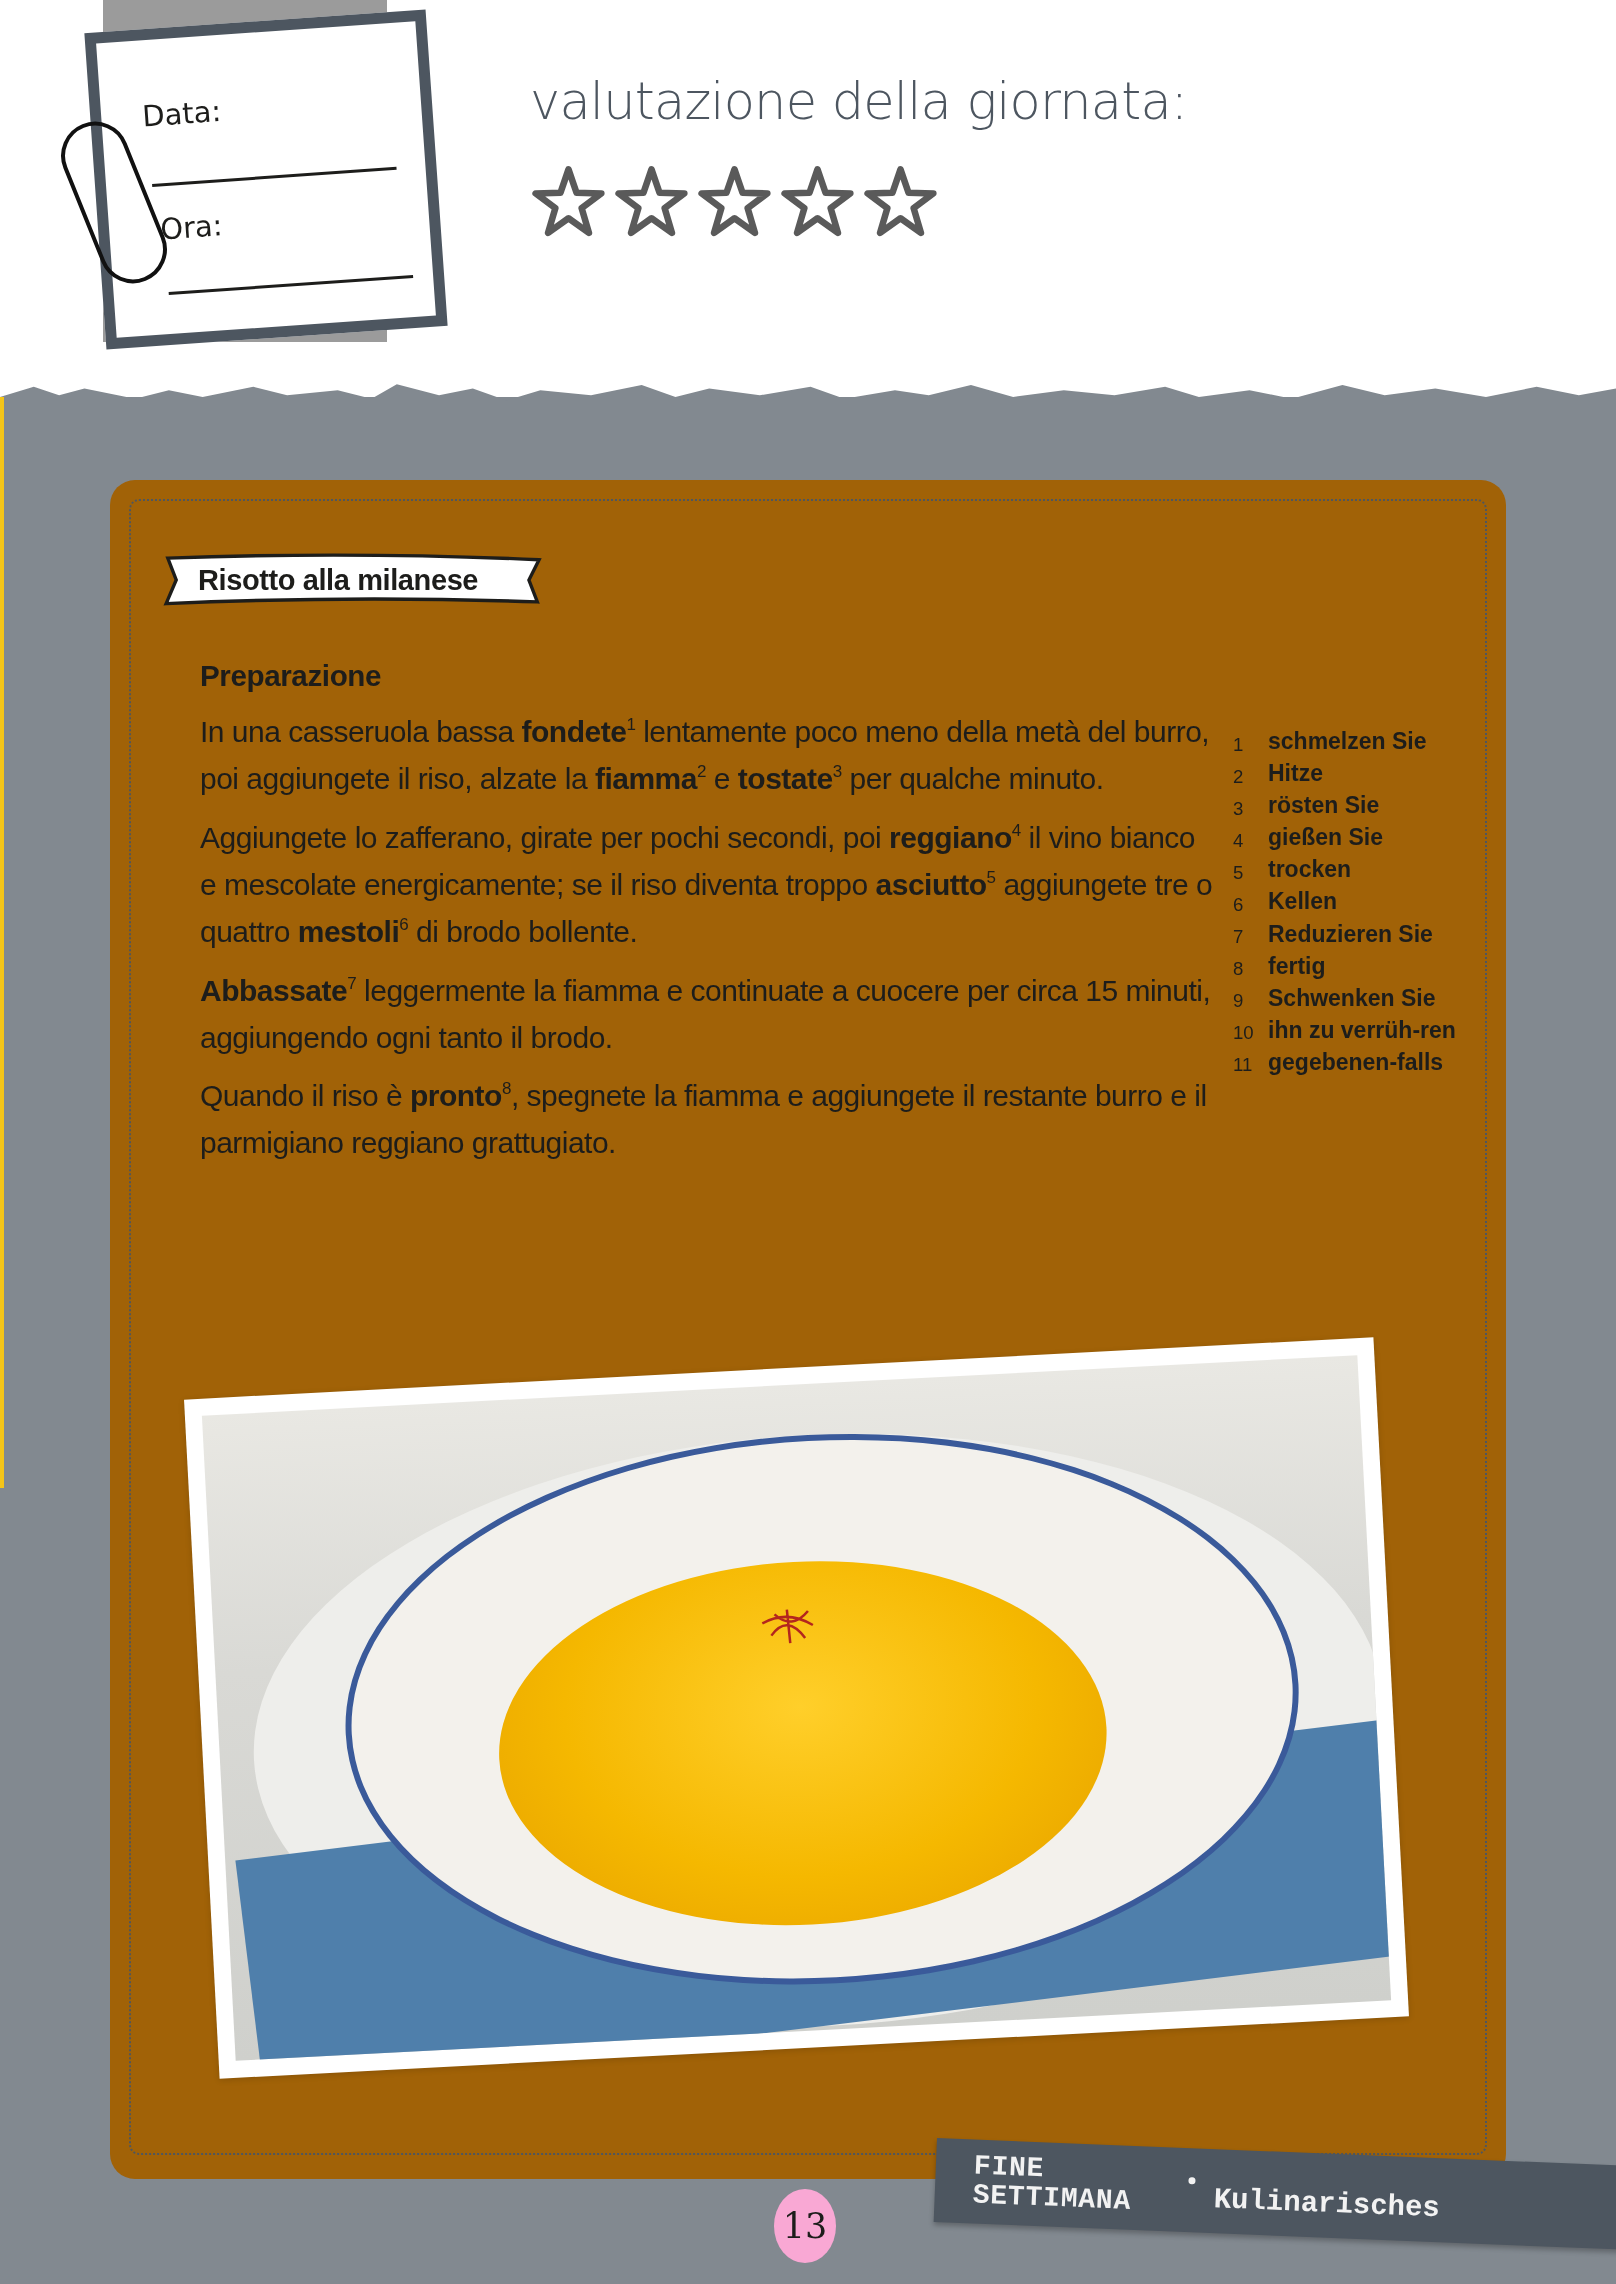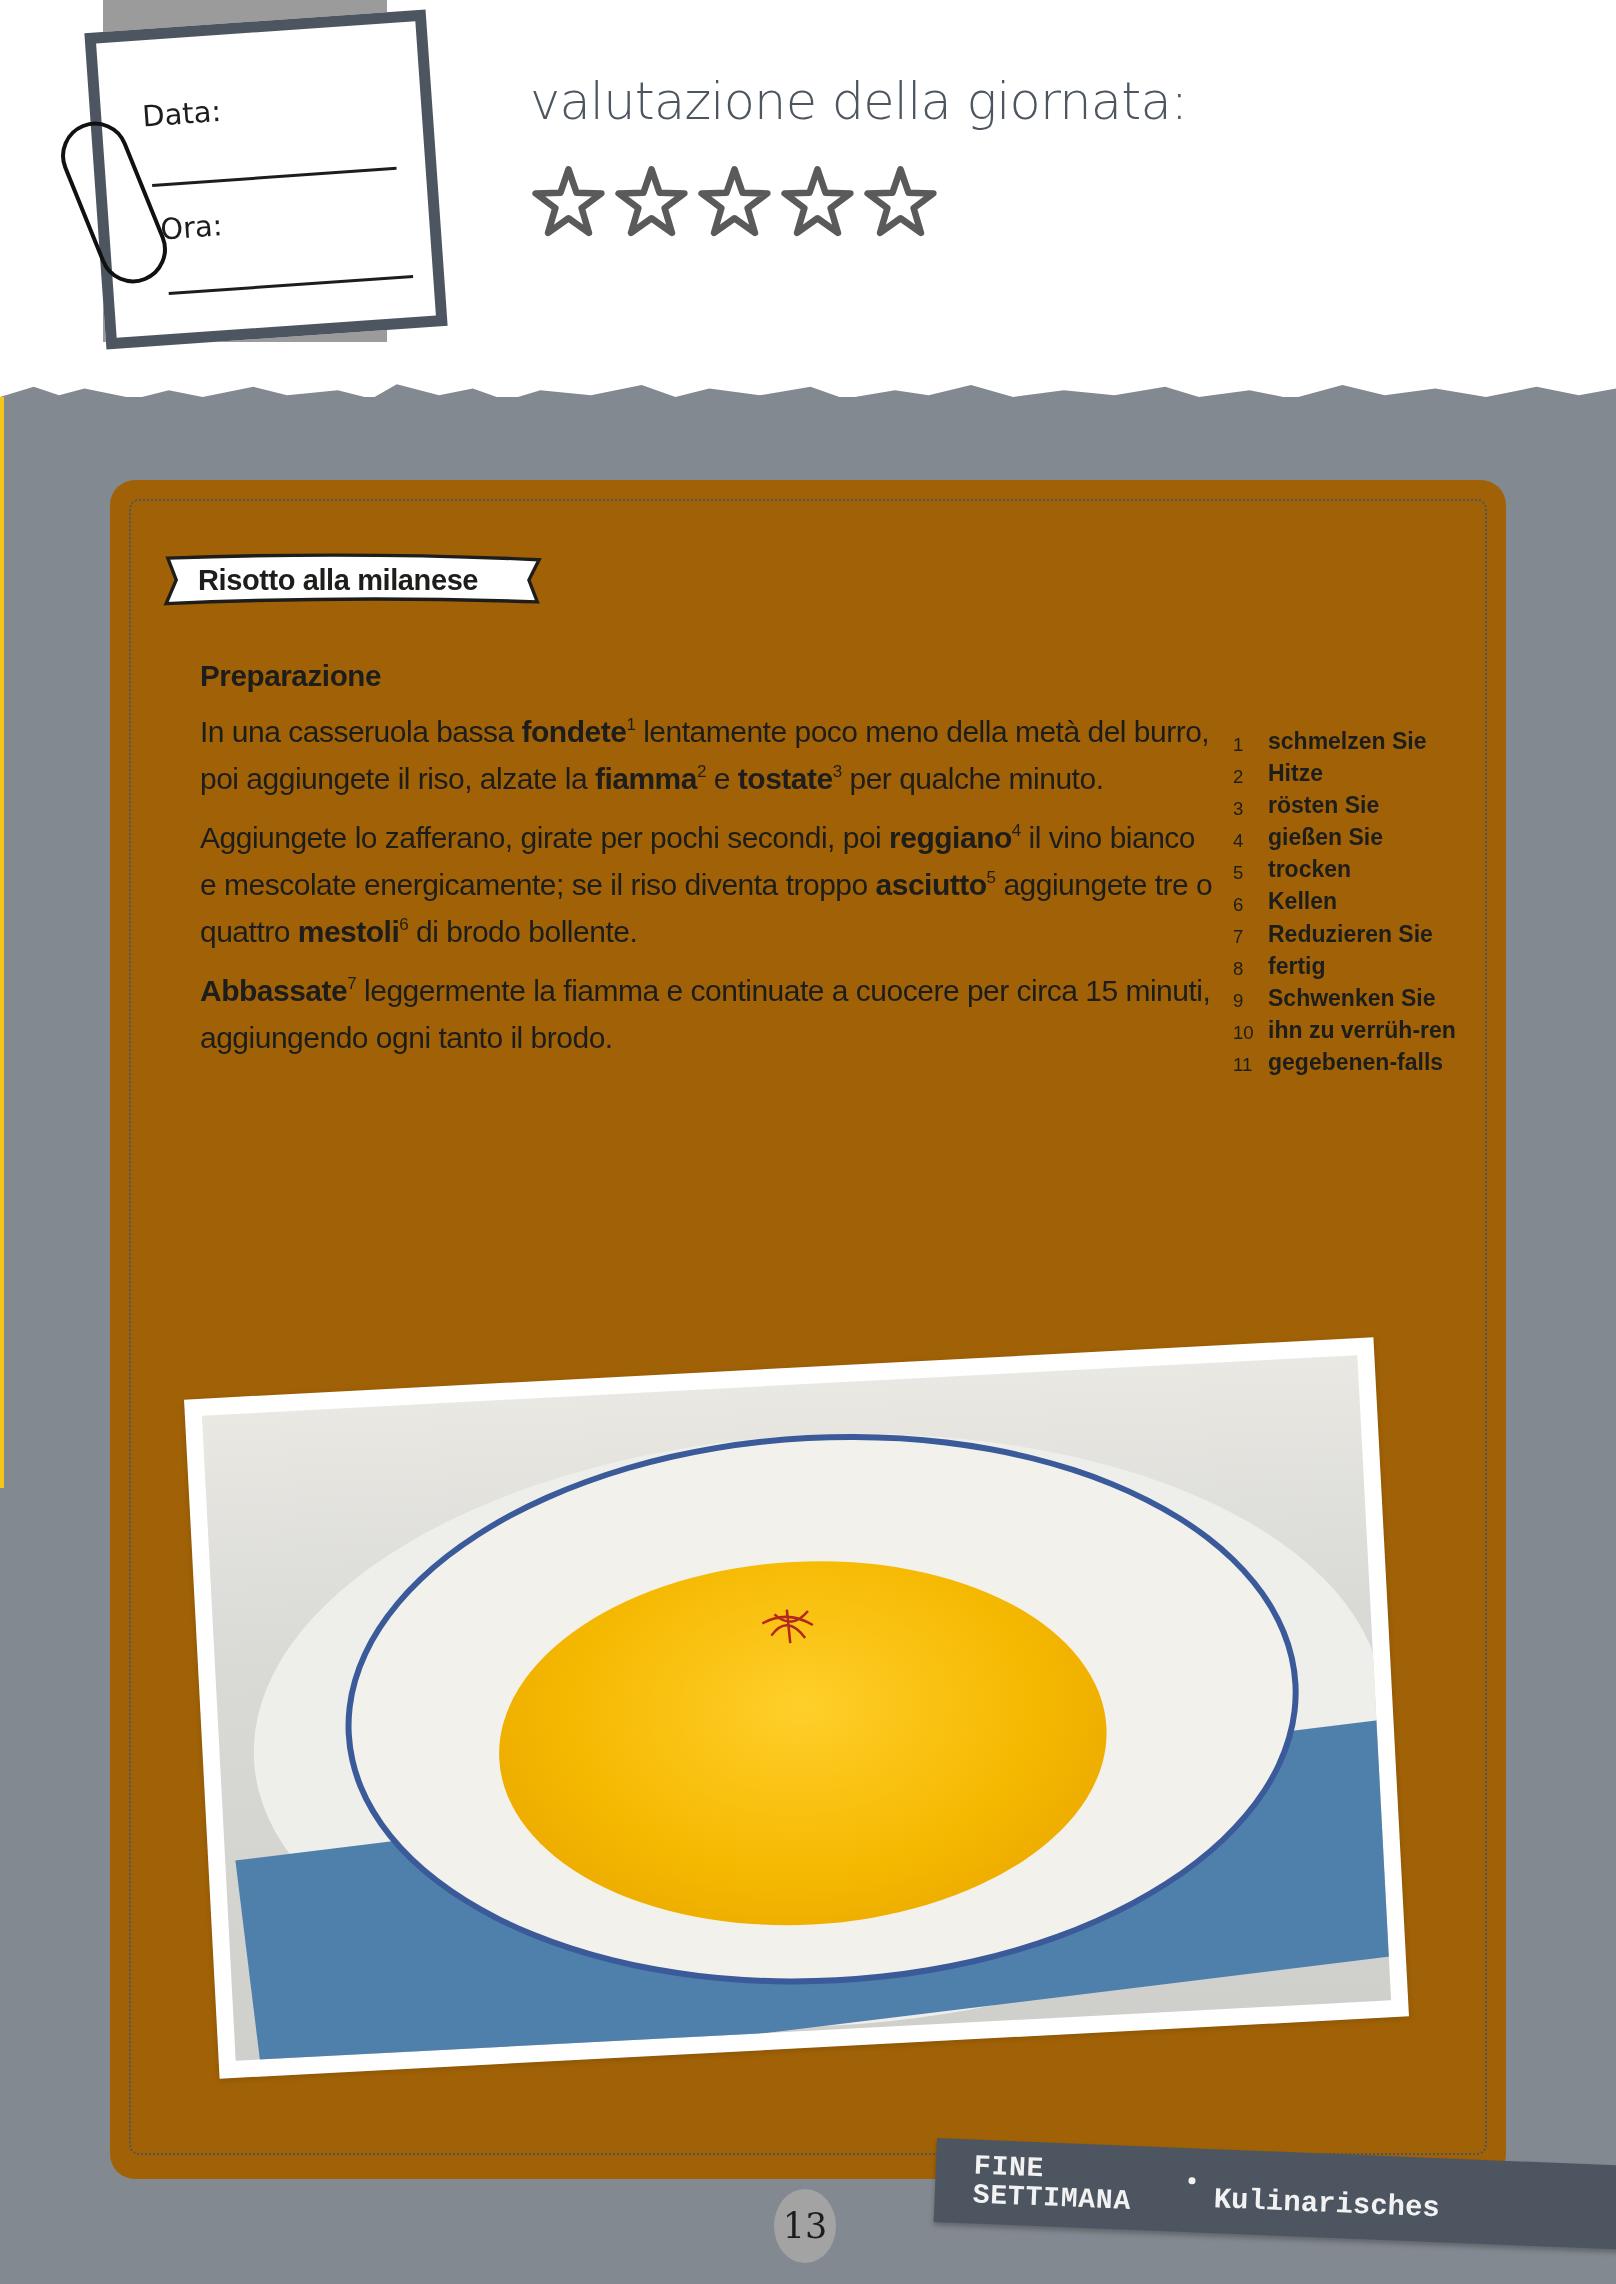--- a/index.html
+++ b/index.html
@@ -59,21 +59,21 @@
   .napkin { position: absolute; left: 17px; top: 405px; width: 1165px; height: 236px; background: #4f7fab; transform: rotate(-4deg); }
   .plate { position: absolute; left: 34px; top: 51px; width: 1131px; height: 591px; border-radius: 50%; background: #eeeeeb; }
   .bowl { position: absolute; left: 127px; top: 51px; width: 954px; height: 549px; border-radius: 50%;
           background: #f3f1ec; border: 6.8px solid #3a5a9a; }
   .rice { position: absolute; left: 279px; top: 177px; width: 608px; height: 363px; border-radius: 50%;
           background: radial-gradient(ellipse at 50% 40%, #ffcf2a 0%, #f5b800 55%, #e59f00 100%); }
   .saffron { position: absolute; left: 540px; top: 220px; width: 68px; height: 42px; }
 
   
   .page-num { position: absolute; left: 774px; top: 2189px; width: 62px; height: 74px; border-radius: 50%;
-              background: #a3a3a3; display: flex; align-items: center; justify-content: center;
+              background: #f9a8d4; display: flex; align-items: center; justify-content: center;
               font-family: "DejaVu Serif", serif; font-size: 35px; color: #1d1d1b; }
   .footer-band { position: absolute; left: 937px; top: 2138px; width: 701px; height: 84px; background: #4d5660;
                  transform: rotate(2.3deg); transform-origin: left top; box-shadow: 0 3.4px 5px rgba(0,0,0,0.25); }
   .footer-fine { position: absolute; left: 38px; top: 11.8px; font-family: "Liberation Mono", monospace; font-weight: bold;
                  font-size: 28px; line-height: 29px; color: #f2f2f2; letter-spacing: 0.8px; }
   .footer-sub { position: absolute; left: 279px; top: 34px; font-family: "Liberation Mono", monospace; font-weight: bold;
                 font-size: 29px; color: #f2f2f2; }
   .footer-dot { position: absolute; left: 253px; top: 29px; width: 6.8px; height: 6.8px; border-radius: 50%; background: #f2f2f2; }
 </style>
 </head>
@@ -123,20 +123,21 @@
       <path d="M8 6 Q230 -2 448 8 L436 32 L446 58 Q230 50 6 60 L18 32 Z" fill="#fff" stroke="#1d1d1b" stroke-width="4"></path>
     </svg>
     <span class="title-text">Risotto alla milanese</span>
   </div>
 
   <div class="prep-title">Preparazione</div>
   <div class="prep" id="prep">
       <p><span>In una casseruola bassa </span><b>fondete</b><sup>1</sup><span> lentamente poco meno della metà del burro, poi aggiungete il riso, alzate la </span><b>fiamma</b><sup>2</sup><span> e </span><b>tostate</b><sup>3</sup><span> per qualche minuto.</span></p>
       <p><span>Aggiungete lo zafferano, girate per pochi secondi, poi </span><b>reggiano</b><sup>4</sup><span> il vino bianco e mescolate energicamente; se il riso diventa troppo </span><b>asciutto</b><sup>5</sup><span> aggiungete tre o quattro </span><b>mestoli</b><sup>6</sup><span> di brodo bollente.</span></p>
       <p><b>Abbassate</b><sup>7</sup><span> leggermente la fiamma e continuate a cuocere per circa 15 minuti, aggiungendo ogni tanto il brodo.</span></p>
+      <p><span>Quando il riso è </span><b>pronto</b><sup>8</sup><span>, spegnete la fiamma e aggiungete il restante burro e il parmigiano reggiano grattugiato.</span></p>
     </div>
 
   <div class="gloss" id="gloss">
       <div class="gloss-row">
         <span class="gloss-num">1</span>
         <span class="gloss-term">schmelzen Sie</span>
       </div>
       <div class="gloss-row">
         <span class="gloss-num">2</span>
         <span class="gloss-term">Hitze</span>

